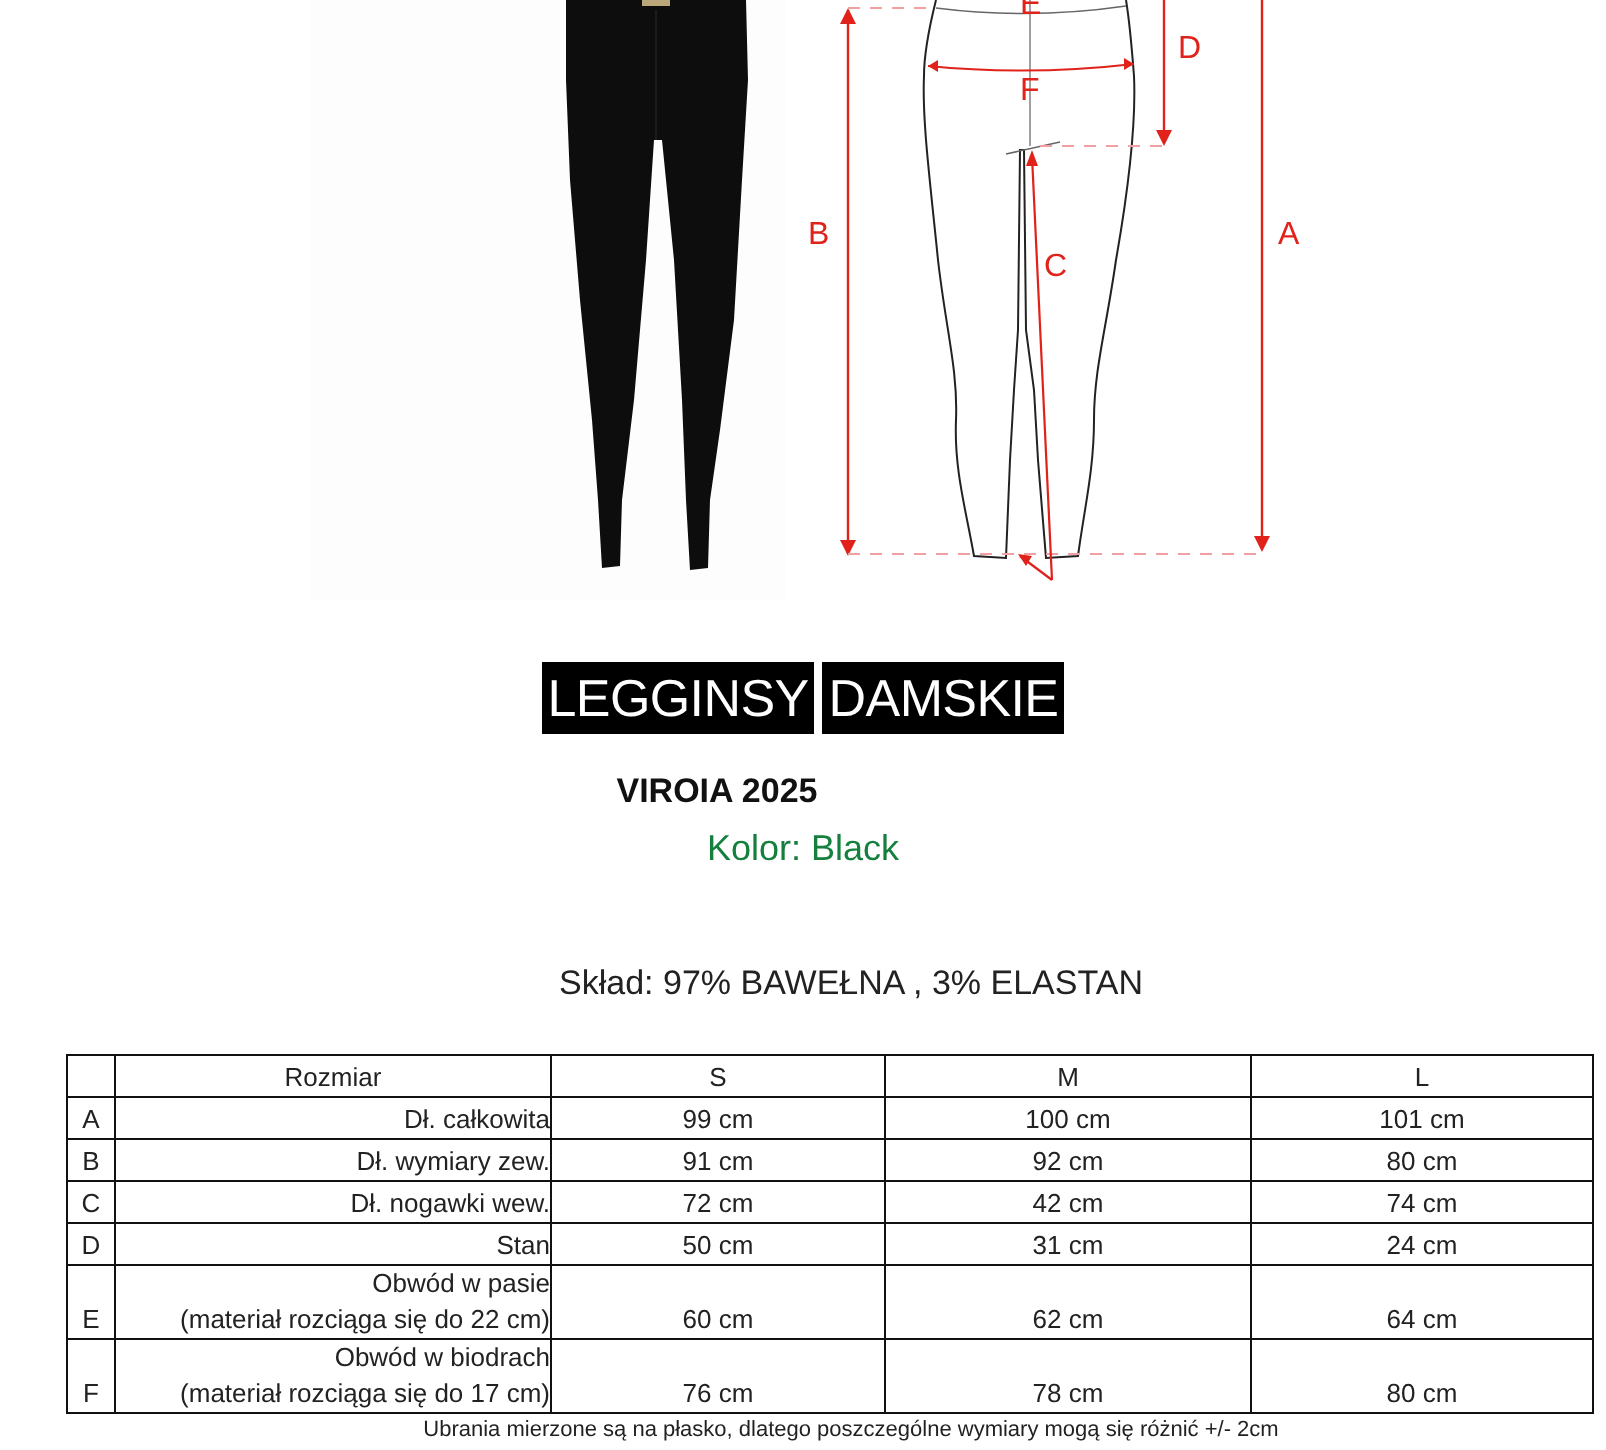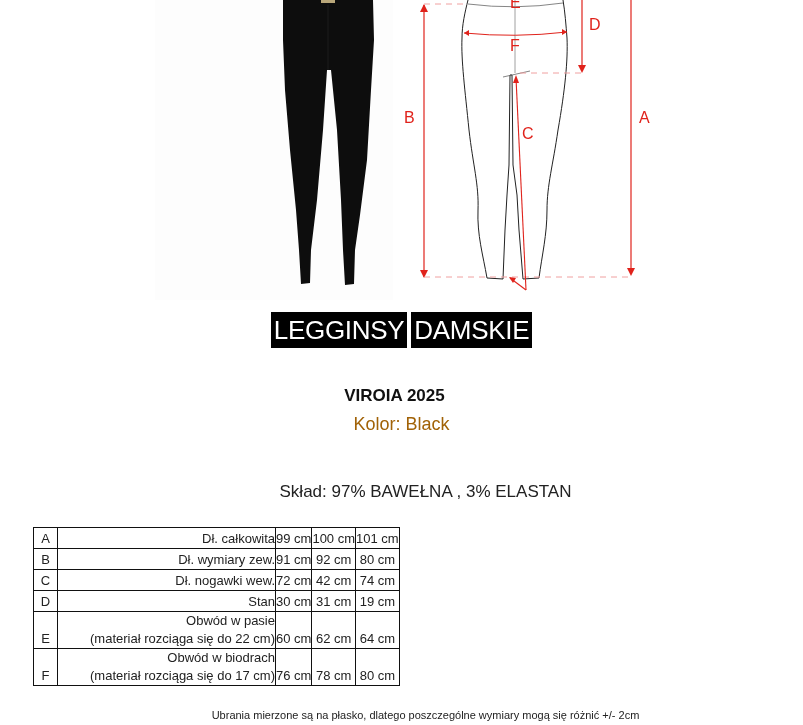--- a/index.html
+++ b/index.html
@@ -6,25 +6,25 @@
     html, body { width: 803px; height: 725px; background: #ffffff; overflow: hidden; }
     body { position: relative; font-family: "DejaVu Sans", "Liberation Sans", sans-serif; color: #111; }
 
     .photo { position: absolute; left: 155px; top: 0; width: 238px; height: 300px; background: #fdfdfd; }
     .photo svg { position: absolute; left: 0; top: 0; }
 
     .diagram { position: absolute; left: 395px; top: 0; width: 270px; height: 300px; }
     .diagram svg { position: absolute; left: 0; top: 0; }
     .dlabel { position: absolute; color: #e0221b; font-family: "Liberation Sans", sans-serif; font-size: 16px; line-height: 16px; }
 
-    .title-wrap { position: absolute; left: 0; top: 312px; width: 803px; text-align: center; font-size: 0; }
+    .title-wrap { position: absolute; left: 0; top: 331px; width: 803px; text-align: center; font-size: 0; }
     .title-word { display: inline-block; background: #000; color: #fff; font-family: "Liberation Sans", sans-serif; font-size: 26px; line-height: 36px; height: 36px; padding: 0 3px; margin: 0 2px; letter-spacing: -0.3px; }
 
-    .model { position: absolute; left: 0; top: 386px; width: 717px; text-align: center; font-family: "Liberation Sans", sans-serif; font-weight: bold; font-size: 17px; color: #111; margin-left: 36px; }
-    .color { position: absolute; left: 0; top: 414px; width: 803px; text-align: center; font-family: "Liberation Sans", sans-serif; font-size: 18px; color: #a16207; }
+    .model { position: absolute; left: 0; top: 386px; width: 717px; text-align: center; font-family: "Liberation Sans", sans-serif; font-weight: bold; font-size: 17px; color: #111; }
+    .color { position: absolute; left: 0; top: 414px; width: 803px; text-align: center; font-family: "Liberation Sans", sans-serif; font-size: 18px; color: #15803d; }
     .comp { position: absolute; left: 0; top: 482px; width: 851px; text-align: center; font-family: "Liberation Sans", sans-serif; font-size: 17px; color: #222; }
 
     table.sizes { position: absolute; left: 33px; top: 527px; border-collapse: collapse; font-family: "Liberation Sans", sans-serif; font-size: 13px; color: #222; }
     table.sizes td { border: 1.5px solid #111; padding: 0; vertical-align: bottom; line-height: 18px; }
     table.sizes td.letter { width: 24px; text-align: center; }
     table.sizes td.name { width: 218px; padding-left: 5px; text-align: right; }
     table.sizes td.val { text-align: center; }
     table.sizes td.cS { width: 167px; }
     table.sizes td.cM { width: 183px; }
     table.sizes td.cL { width: 171px; }
@@ -87,20 +87,27 @@
 <div class="title-wrap">
   <span class="title-word">LEGGINSY</span><span class="title-word">DAMSKIE</span>
 </div>
 
 <div class="model">VIROIA 2025</div>
 <div class="color">Kolor: Black</div>
 <div class="comp">Skład: 97% BAWEŁNA , 3% ELASTAN</div>
 
 <table class="sizes">
   <tbody>
+      <tr class="hdr">
+    <td class="letter"></td>
+    <td class="name" style="text-align:center;padding-left:0;">Rozmiar</td>
+    <td class="val cS">S</td>
+    <td class="val cM">M</td>
+    <td class="val cL">L</td>
+  </tr>
   <tr class="std">
     <td class="letter">A</td>
     <td class="name">Dł. całkowita</td>
     <td class="val">99 cm</td>
     <td class="val">100 cm</td>
     <td class="val">101 cm</td>
   </tr>
   <tr class="std">
     <td class="letter">B</td>
     <td class="name">Dł. wymiary zew.</td>
@@ -111,23 +118,23 @@
   <tr class="std">
     <td class="letter">C</td>
     <td class="name">Dł. nogawki wew.</td>
     <td class="val">72 cm</td>
     <td class="val">42 cm</td>
     <td class="val">74 cm</td>
   </tr>
   <tr class="std">
     <td class="letter">D</td>
     <td class="name">Stan</td>
-    <td class="val">30 cm</td>
+    <td class="val">50 cm</td>
     <td class="val">31 cm</td>
-    <td class="val">19 cm</td>
+    <td class="val">24 cm</td>
   </tr>
   <tr class="dbl">
     <td class="letter">E</td>
     <td class="name">
       <span class="name-line">Obwód w pasie</span>
       <span class="name-line">(materiał rozciąga się do 22 cm)</span>
     </td>
     <td class="val">60 cm</td>
     <td class="val">62 cm</td>
     <td class="val">64 cm</td>

